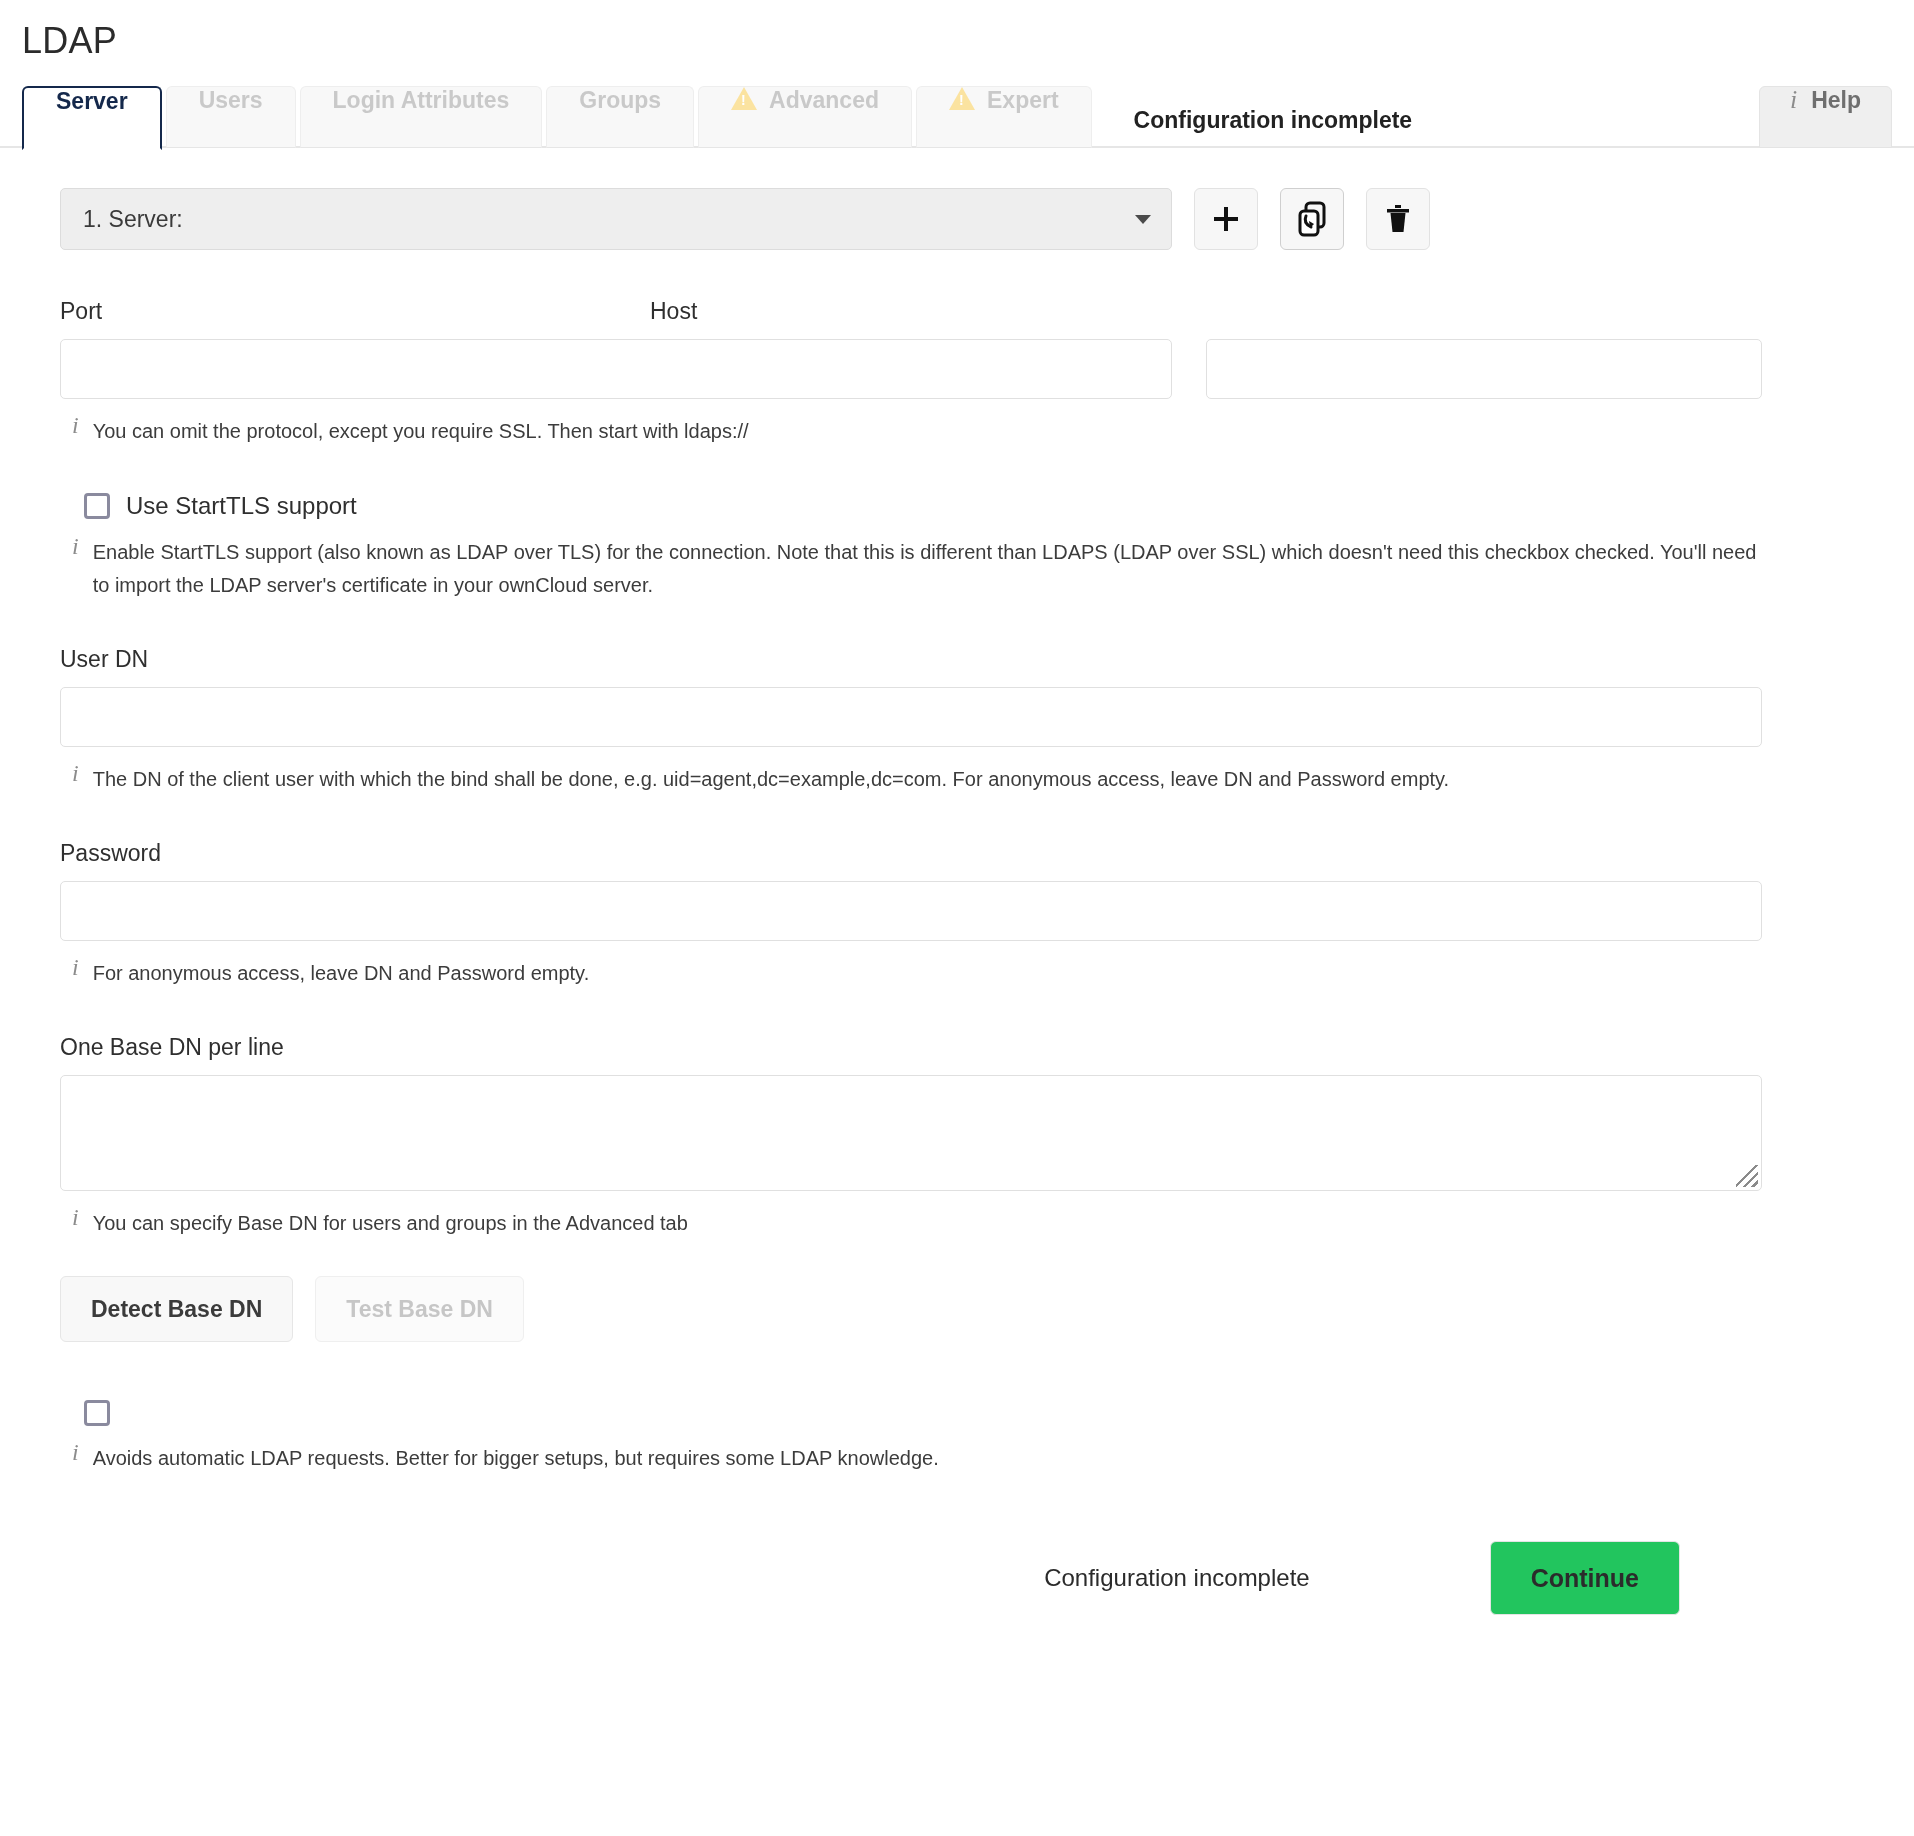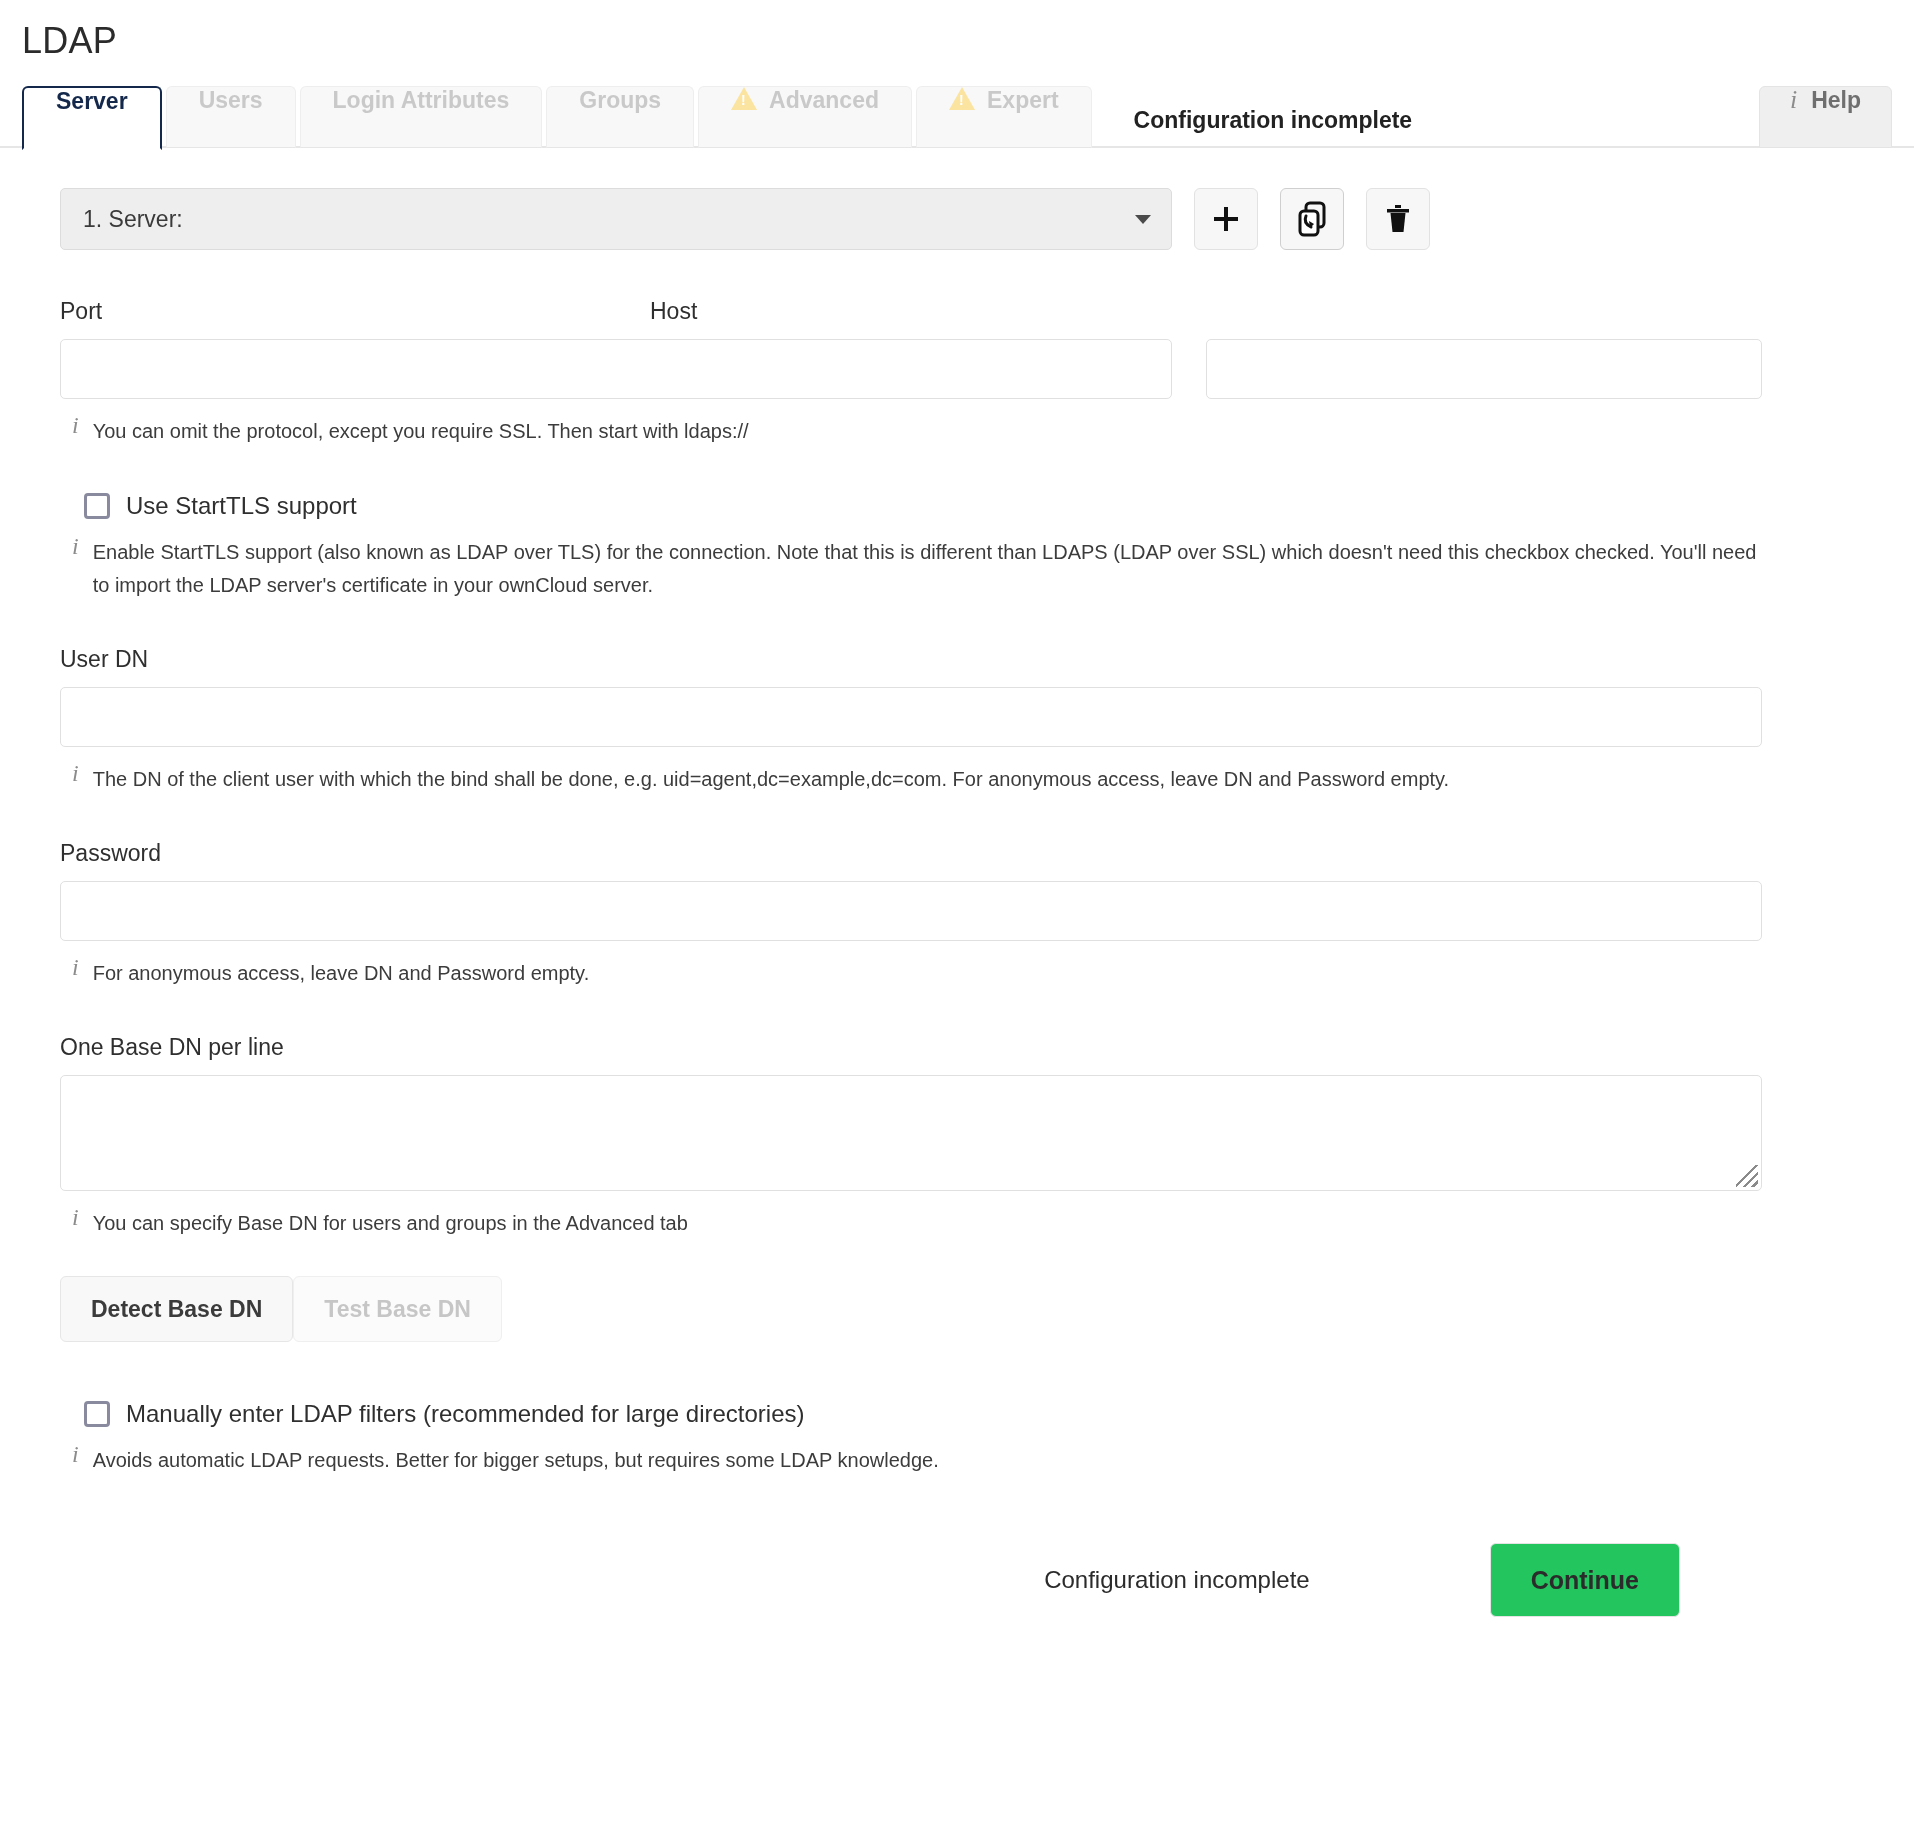--- a/index.html
+++ b/index.html
@@ -238,20 +238,21 @@
     width: 22px; height: 22px;
     pointer-events: none;
     background:
       linear-gradient(135deg, transparent 0 44%, #8b8b8b 44% 52%, transparent 52%),
       linear-gradient(135deg, transparent 0 64%, #8b8b8b 64% 72%, transparent 72%),
       linear-gradient(135deg, transparent 0 84%, #8b8b8b 84% 92%, transparent 92%);
   }
 
   .btn-row {
     display: flex;
+    gap: 22px;
     margin-top: 36px;
   }
   .btn {
     height: 66px;
     padding: 0 30px;
     background: #f8f8f8;
     border: 1px solid #e6e6e6;
     border-radius: 6px;
     font-size: 23px;
     font-weight: 700;
@@ -425,21 +426,20 @@
     </div>
     <div class="btn-row">
       <button class="btn">Detect Base DN</button>
       <button class="btn disabled">Test Base DN</button>
     </div>
   </div>
 
   <div class="block" style="margin-top:58px;">
     <div class="chk-row">
       <span class="chk"></span>
-      <span class="chk-label">Manually enter LDAP filters (recommended for large directories)</span>
     </div>
     <div class="hint">
       <span class="info-i">i</span>
       <span>Avoids automatic LDAP requests. Better for bigger setups, but requires some LDAP knowledge.</span>
     </div>
   </div>
 
   <div class="footer">
     <span class="footer-status">Configuration incomplete</span>
     <button class="btn-continue">Continue</button>

